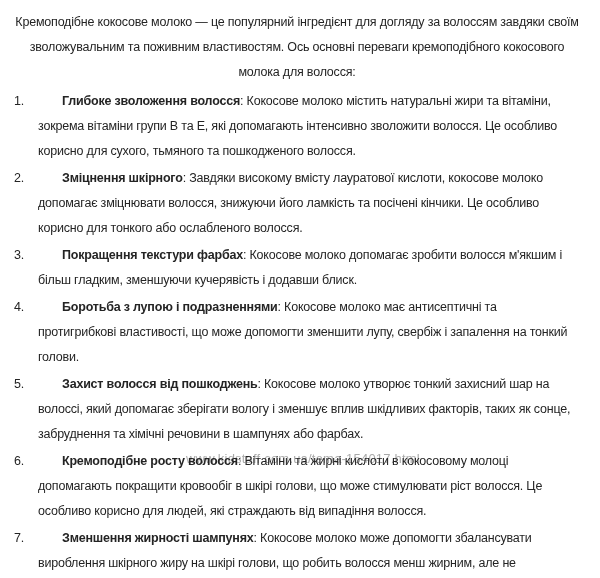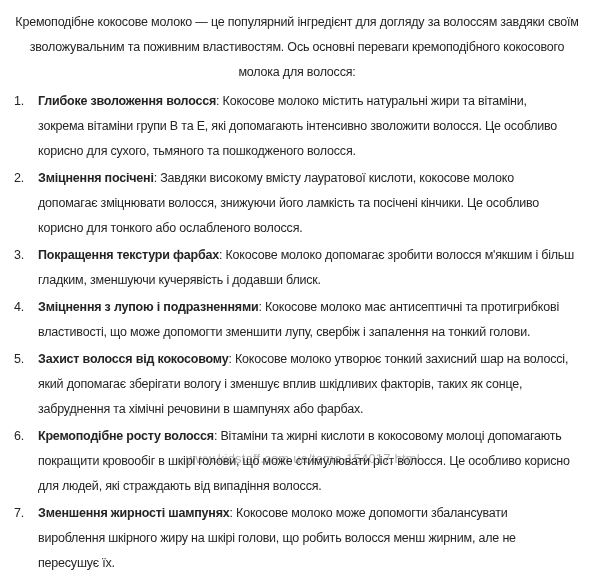--- a/index.html
+++ b/index.html
@@ -37,21 +37,21 @@
     margin: 0 0 2px 0;
   }
   .num {
     flex: 0 0 28px;
     width: 28px;
     padding-left: 4px;
   }
   .txt {
     width: 536px;
   }
-  .txt b { font-weight: 700; }
+  .txt b { font-weight: 700; margin-left: 24px; }
   .watermark {
     position: absolute;
     left: 186px;
     top: 446px;
     z-index: 0;
     color: #737373;
     opacity: 0.6;
     font-size: 13px;
     letter-spacing: 0.2px;
     line-height: 25px;
@@ -67,33 +67,33 @@
 
   <p class="intro">Кремоподібне кокосове молоко — це популярний інгредієнт для догляду за волоссям завдяки своїм зволожувальним та поживним властивостям. Ось основні переваги кремоподібного кокосового молока для волосся:</p>
 
   <ol class="benefits">
     <li>
       <span class="num">1.</span>
       <div class="txt"><b>Глибоке зволоження волосся</b><span>: Кокосове молоко містить натуральні жири та вітаміни, зокрема вітаміни групи B та E, які допомагають інтенсивно зволожити волосся. Це особливо корисно для сухого, тьмяного та пошкодженого волосся.</span></div>
     </li>
     <li>
       <span class="num">2.</span>
-      <div class="txt"><b>Зміцнення посічені</b><span>: Завдяки високому вмісту лауратової кислоти, кокосове молоко допомагає зміцнювати волосся, знижуючи його ламкість та посічені кінчики. Це особливо корисно для тонкого або ослабленого волосся.</span></div>
+      <div class="txt"><b>Зміцнення шкірного</b><span>: Завдяки високому вмісту лауратової кислоти, кокосове молоко допомагає зміцнювати волосся, знижуючи його ламкість та посічені кінчики. Це особливо корисно для тонкого або ослабленого волосся.</span></div>
     </li>
     <li>
       <span class="num">3.</span>
       <div class="txt"><b>Покращення текстури фарбах</b><span>: Кокосове молоко допомагає зробити волосся м'якшим і більш гладким, зменшуючи кучерявість і додавши блиск.</span></div>
     </li>
     <li>
       <span class="num">4.</span>
-      <div class="txt"><b>Зміцнення з лупою і подразненнями</b><span>: Кокосове молоко має антисептичні та протигрибкові властивості, що може допомогти зменшити лупу, свербіж і запалення на тонкий голови.</span></div>
+      <div class="txt"><b>Боротьба з лупою і подразненнями</b><span>: Кокосове молоко має антисептичні та протигрибкові властивості, що може допомогти зменшити лупу, свербіж і запалення на тонкий голови.</span></div>
     </li>
     <li>
       <span class="num">5.</span>
-      <div class="txt"><b>Захист волосся від кокосовому</b><span>: Кокосове молоко утворює тонкий захисний шар на волоссі, який допомагає зберігати вологу і зменшує вплив шкідливих факторів, таких як сонце, забруднення та хімічні речовини в шампунях або фарбах.</span></div>
+      <div class="txt"><b>Захист волосся від пошкоджень</b><span>: Кокосове молоко утворює тонкий захисний шар на волоссі, який допомагає зберігати вологу і зменшує вплив шкідливих факторів, таких як сонце, забруднення та хімічні речовини в шампунях або фарбах.</span></div>
     </li>
     <li>
       <span class="num">6.</span>
       <div class="txt"><b>Кремоподібне росту волосся</b><span>: Вітаміни та жирні кислоти в кокосовому молоці допомагають покращити кровообіг в шкірі голови, що може стимулювати ріст волосся. Це особливо корисно для людей, які страждають від випадіння волосся.</span></div>
     </li>
     <li>
       <span class="num">7.</span>
       <div class="txt"><b>Зменшення жирності шампунях</b><span>: Кокосове молоко може допомогти збалансувати вироблення шкірного жиру на шкірі голови, що робить волосся менш жирним, але не пересушує їх.</span></div>
     </li>
   </ol>

